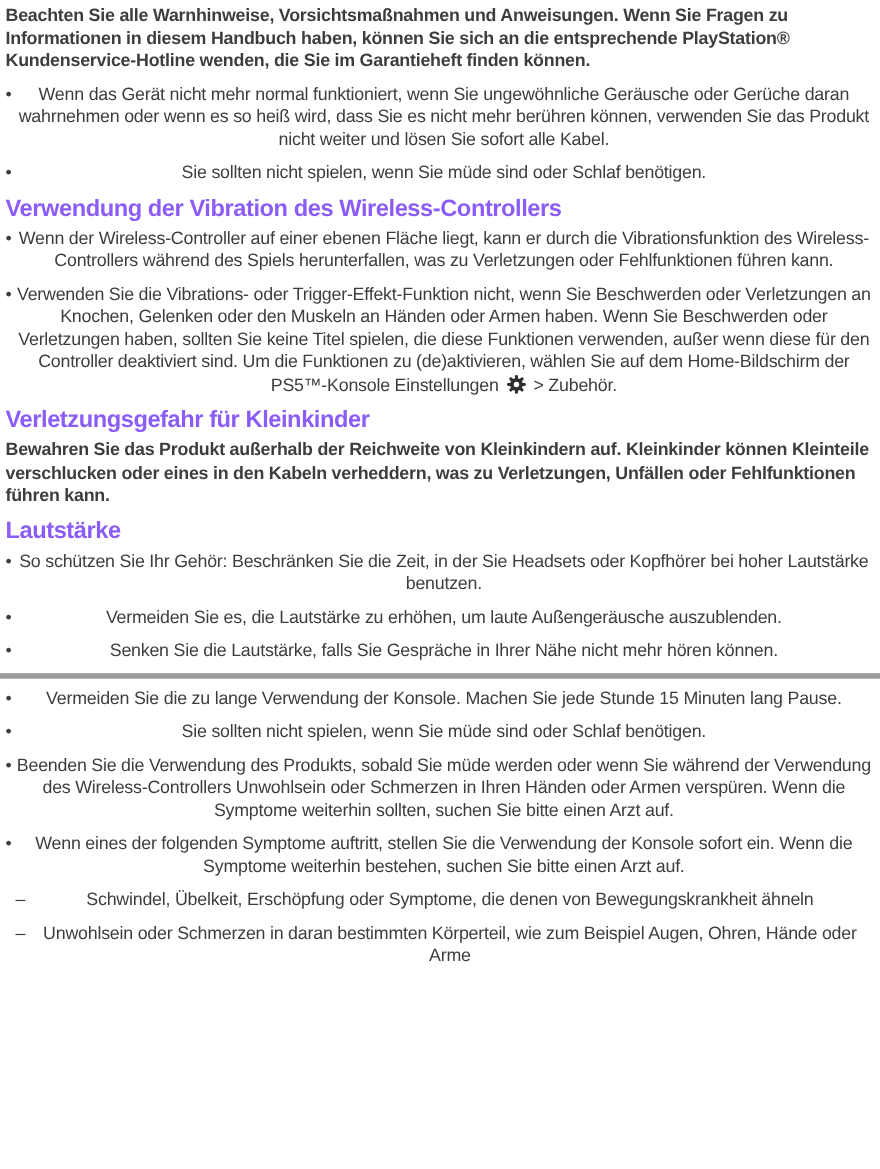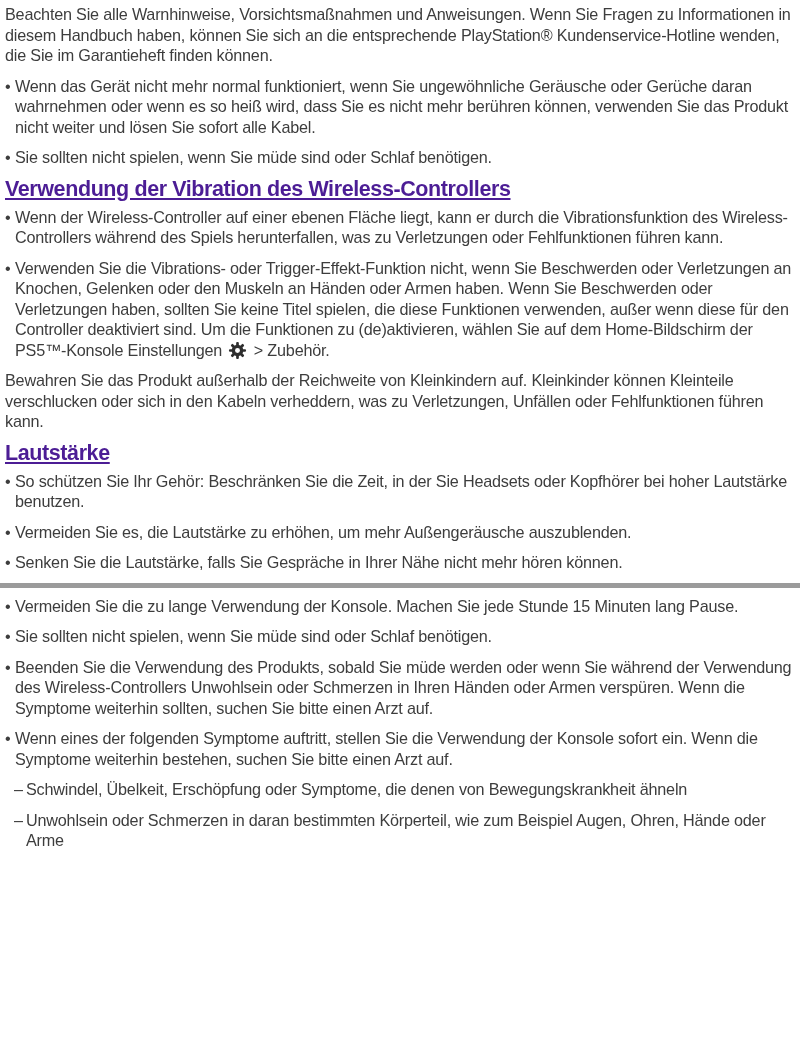--- a/index.html
+++ b/index.html
@@ -10,42 +10,41 @@
     overflow: hidden;
     background: #ffffff;
     font-family: "Liberation Sans", sans-serif;
     color: #3d3d3d;
     font-size: 16.2px;
     line-height: 20.5px;
     letter-spacing: -0.2px;
   }
   .page { padding: 4px 8px 0 5px; }
 
-  .block { margin-bottom: 10px; }
+  .block { margin-bottom: 10px; font-weight: bold; }
 
   h2.h {
     font-size: 21.5px;
     line-height: 23px;
     font-weight: 700;
-    color: #4c1d95;
+    color: #8b5cf6;
     letter-spacing: -0.4px;
     margin-top: 5px;
     margin-bottom: 6px;
-    text-decoration: underline;
   }
 
   .rule {
     height: 5px;
     background: #9b9b9b;
     margin: 3px -8px 8px -5px; 
   }
 
   .bullet { display: flex; margin-bottom: 10px; }
   .bullet .marker { flex: 0 0 10px; width: 10px; }
-  .bullet .btext { flex: 1; }
+  .bullet .btext { flex: 1; text-align: center; }
 
   .sub { margin-left: 9px; }
   .sub .marker { flex: 0 0 12px; width: 12px; }
 
   .gear {
     width: 19px;
     height: 19px;
     vertical-align: -4px;
     margin: 0 2px;
   }
@@ -81,31 +80,32 @@
             <rect x="10.3" y="1.2" width="3.4" height="21.6" rx="1.3" transform="rotate(45 12 12)"></rect>
             <rect x="10.3" y="1.2" width="3.4" height="21.6" rx="1.3" transform="rotate(90 12 12)"></rect>
             <rect x="10.3" y="1.2" width="3.4" height="21.6" rx="1.3" transform="rotate(135 12 12)"></rect>
             <circle cx="12" cy="12" r="7.3"></circle>
           </g>
           <circle cx="12" cy="12" r="3.1" fill="#ffffff"></circle>
         </svg>
       <span>&gt; Zubehör.</span></span>
   </div>
 
-  <p class="block">Bewahren Sie das Produkt außerhalb der Reichweite von Kleinkindern auf. Kleinkinder können Kleinteile verschlucken oder sich in den Kabeln verheddern, was zu Verletzungen, Unfällen oder Fehlfunktionen führen kann.</p>
+  <h2 class="h">Verletzungsgefahr für Kleinkinder</h2>
+  <p class="block">Bewahren Sie das Produkt außerhalb der Reichweite von Kleinkindern auf. Kleinkinder können Kleinteile verschlucken oder eines in den Kabeln verheddern, was zu Verletzungen, Unfällen oder Fehlfunktionen führen kann.</p>
 
   <h2 class="h">Lautstärke</h2>
 
   <div class="bullet">
     <span class="marker">•</span>
     <span class="btext">So schützen Sie Ihr Gehör: Beschränken Sie die Zeit, in der Sie Headsets oder Kopfhörer bei hoher Lautstärke benutzen.</span>
   </div>
   <div class="bullet">
     <span class="marker">•</span>
-    <span class="btext">Vermeiden Sie es, die Lautstärke zu erhöhen, um mehr Außengeräusche auszublenden.</span>
+    <span class="btext">Vermeiden Sie es, die Lautstärke zu erhöhen, um laute Außengeräusche auszublenden.</span>
   </div>
   <div class="bullet">
     <span class="marker">•</span>
     <span class="btext">Senken Sie die Lautstärke, falls Sie Gespräche in Ihrer Nähe nicht mehr hören können.</span>
   </div>
 
   <div class="rule"></div>
 
 
   <div class="bullet">

